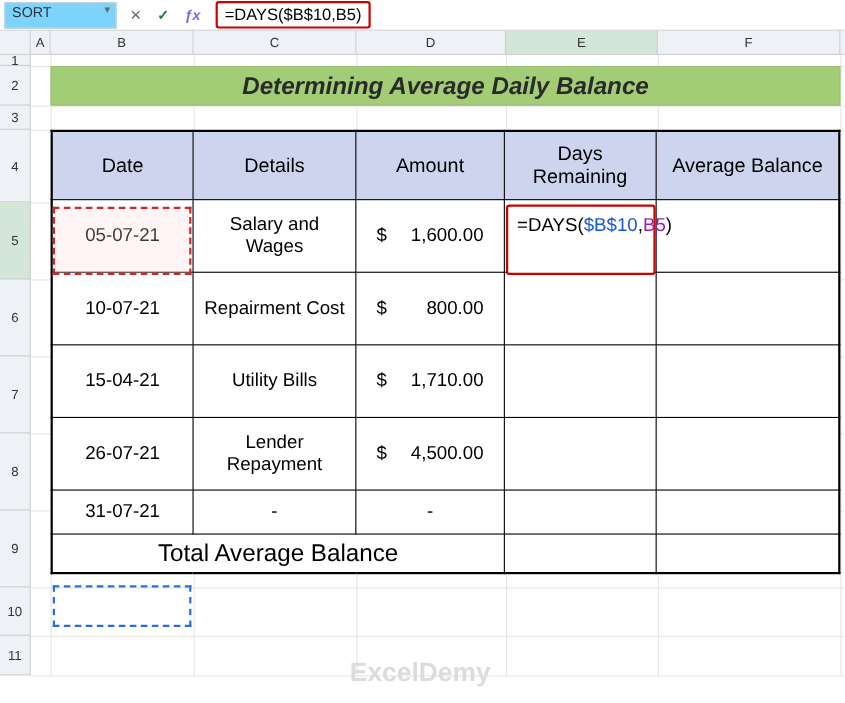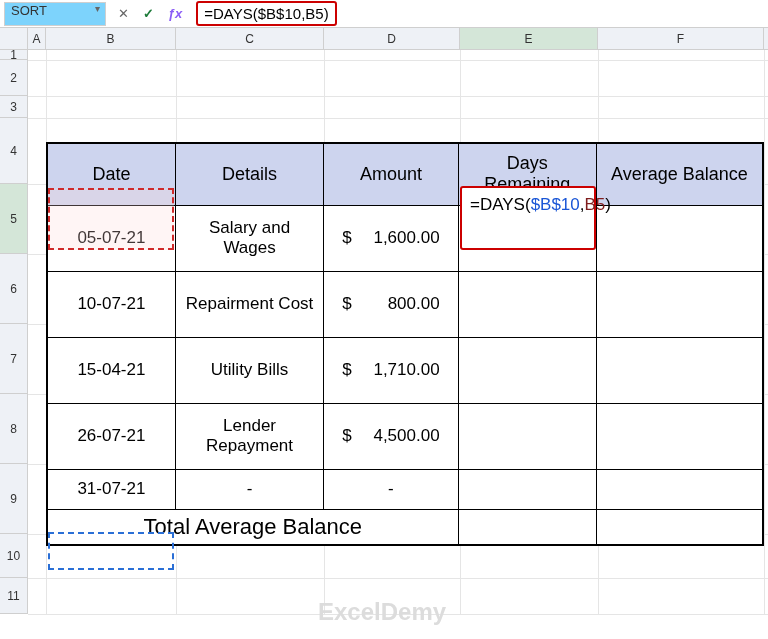--- a/index.html
+++ b/index.html
@@ -146,21 +146,20 @@
 }
 
 
 .dtable {
   position: absolute;
   left: 18px; top: 68px;
   width: 718px;
   border: 2px solid #000;
   border-collapse: collapse;
   font-family: "Comic Sans MS", cursive, sans-serif;
-  margin-top: 24px;
 }
 .dtable th, .dtable td {
   border: 1px solid #000;
   text-align: center;
   vertical-align: middle;
   font-weight: normal;
   padding: 4px 6px;
 }
 .dtable th {
   background: #cdd4ee;
@@ -209,21 +208,21 @@
   border: 2px solid #cc0000;
   border-radius: 3px;
   background: #fff;
   padding: 6px 8px;
   font-family: Arial, sans-serif;
   font-size: 17px;
   line-height: 1.35;
   text-align: left;
 }
 .active-cell .ref1 { color: #1a56d6; }
-.active-cell .ref2 { color: #7f1d1d; }
+.active-cell .ref2 { color: #a21caf; }
 
 
 .watermark {
   position: absolute;
   left: 290px;
   top: 548px;
   font-size: 24px;
   color: #dcdcdc;
   font-family: Arial, sans-serif;
   font-weight: 600;
@@ -286,20 +285,21 @@
     <div class="grid-row" style="top:68px"></div>
     <div class="grid-row" style="top:134px"></div>
     <div class="grid-row" style="top:204px"></div>
     <div class="grid-row" style="top:274px"></div>
     <div class="grid-row" style="top:344px"></div>
     <div class="grid-row" style="top:414px"></div>
     <div class="grid-row" style="top:484px"></div>
     <div class="grid-row" style="top:528px"></div>
     <div class="grid-row" style="top:564px"></div>
 
+    <div class="title-banner">Determining Average Daily Balance</div>
 
     <table class="dtable">
       <colgroup>
         <col class="col-date">
           <col class="col-det">
           <col class="col-amt">
           <col class="col-days">
           <col class="col-avg">
       </colgroup>
       <thead>

